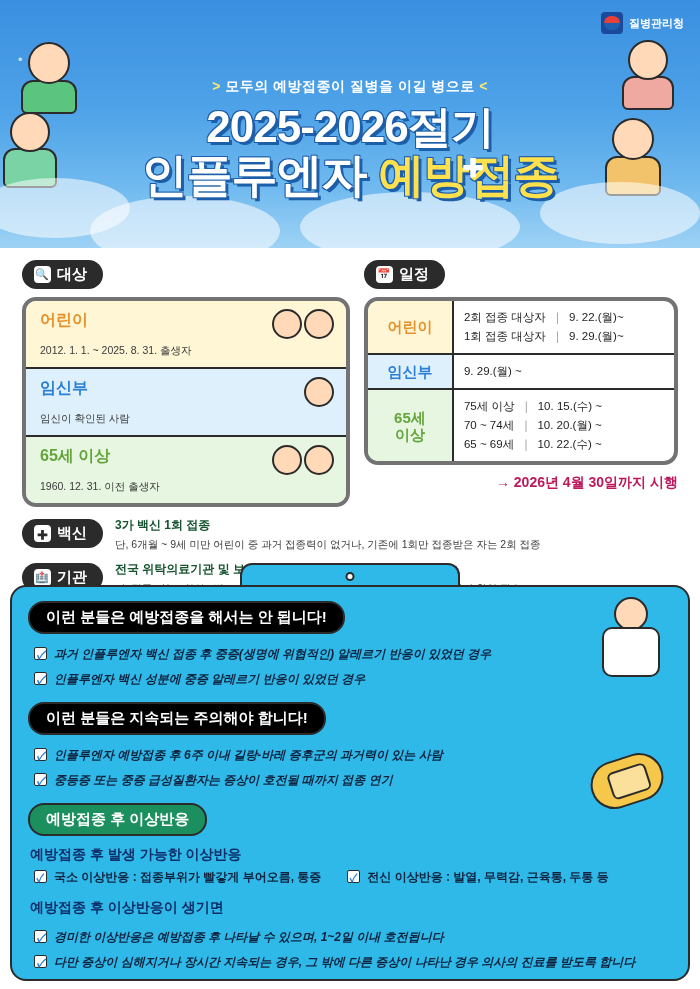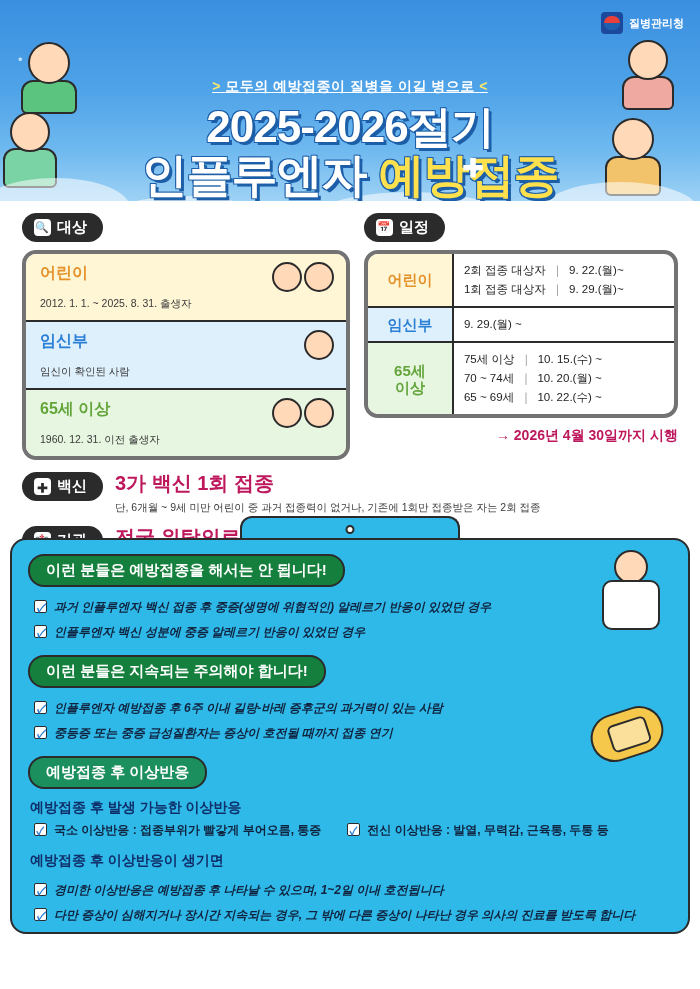--- a/index.html
+++ b/index.html
@@ -7,21 +7,21 @@
     width: 700px; height: 989px;
     font-family: "Liberation Sans", sans-serif;
     background: #ffffff;
     overflow: hidden;
     position: relative;
   }
 
   
   .hero {
     position: relative;
-    width: 700px; height: 201px;
+    width: 700px; height: 248px;
     background: linear-gradient(180deg, #3a8fe0 0%, #4fa3e8 45%, #6fb9ef 75%, #9ed2f5 100%);
     overflow: hidden;
   }
   .kdca-badge {
     position: absolute; top: 12px; right: 16px;
     display: flex; align-items: center; gap: 6px;
     color: #fff; font-size: 11px; font-weight: bold;
   }
   .kdca-mark {
     width: 22px; height: 22px; border-radius: 4px;
@@ -41,21 +41,20 @@
   .c1 { width: 150px; height: 60px; left: -20px; top: 178px; }
   .c2 { width: 190px; height: 70px; left: 90px; top: 196px; }
   .c3 { width: 220px; height: 70px; left: 300px; top: 192px; }
   .c4 { width: 160px; height: 62px; left: 540px; top: 182px; }
   .dots { position: absolute; color: #bfe3fb; font-size: 13px; letter-spacing: 3px; }
 
   .hero-sub {
     position: absolute; top: 78px; left: 0; width: 700px;
     text-align: center; color: #ffffff; font-size: 14px; font-weight: bold;
     letter-spacing: 0.5px;
-    text-decoration: underline;
   }
   .hero-sub .tick { color: #ffe96b; }
   .hero-title1 {
     position: absolute; top: 98px; left: 0; width: 700px; text-align: center;
     font-size: 44px; font-weight: 900; color: #ffffff; letter-spacing: -1px;
     text-shadow: 3px 3px 0 #1c5ea8, -1px -1px 0 #1c5ea8, 1px -1px 0 #1c5ea8, -1px 1px 0 #1c5ea8;
   }
   .hero-title2 {
     position: absolute; top: 145px; left: 0; width: 700px; text-align: center;
     font-size: 46px; font-weight: 900; letter-spacing: -1px;
@@ -135,41 +134,41 @@
   .sched-body div { padding: 2px 0; }
   .sched-body .sep { color: #8a8a8a; margin: 0 6px; }
 
   .note-arrow {
     margin-top: 9px; text-align: right; color: #be185d; font-size: 14px; font-weight: 900;
   }
 
   .bottom-rows { margin-top: 10px; }
   .brow { display: flex; align-items: flex-start; gap: 12px; margin-top: 9px; }
   .brow .pill { flex: 0 0 auto; margin-top: 2px; }
-  .brow-main { font-size: 20px; font-weight: 900; color: #be185d; }
+  .brow-main { font-size: 12px; font-weight: 900; color: #14532d; }
   .brow-sub { font-size: 10.5px; color: #3a3a3a; margin-top: 4px; }
 
   
   .panel-wrap { position: relative; width: 700px; height: 426px; padding: 0 10px; }
   .tab {
     position: absolute; left: 50%; transform: translateX(-50%); top: 0;
     width: 220px; height: 24px; background: #2fb9e8; border: 2px solid #2b2b2b;
     border-bottom: none; border-radius: 12px 12px 0 0;
   }
   .tab .dot {
     position: absolute; left: 50%; top: 7px; transform: translateX(-50%);
     width: 9px; height: 9px; border-radius: 50%; background: #ffffff; border: 2px solid #2b2b2b;
   }
   .panel {
     position: absolute; top: 22px; left: 10px; width: 680px; height: 396px;
     background: #2fb9e8; border: 2px solid #2b2b2b; border-radius: 16px;
     padding: 14px 16px;
   }
   .sec-title {
-    display: inline-block; background: #15803d; color: #ffffff;
+    display: inline-block; background: #000000; color: #ffffff;
     font-size: 15px; font-weight: 900; padding: 5px 16px; border-radius: 16px;
     border: 2px solid #2b2b2b;
   }
   .sec-title.green { background: #1b8f5e; }
   .check-list { margin: 8px 0 0 6px; font-style: italic; }
   .check-item {
     display: flex; align-items: flex-start; gap: 7px;
     background: transparent; font-size: 12px; color: #10233f; font-weight: bold;
     padding: 4px 0;
   }

